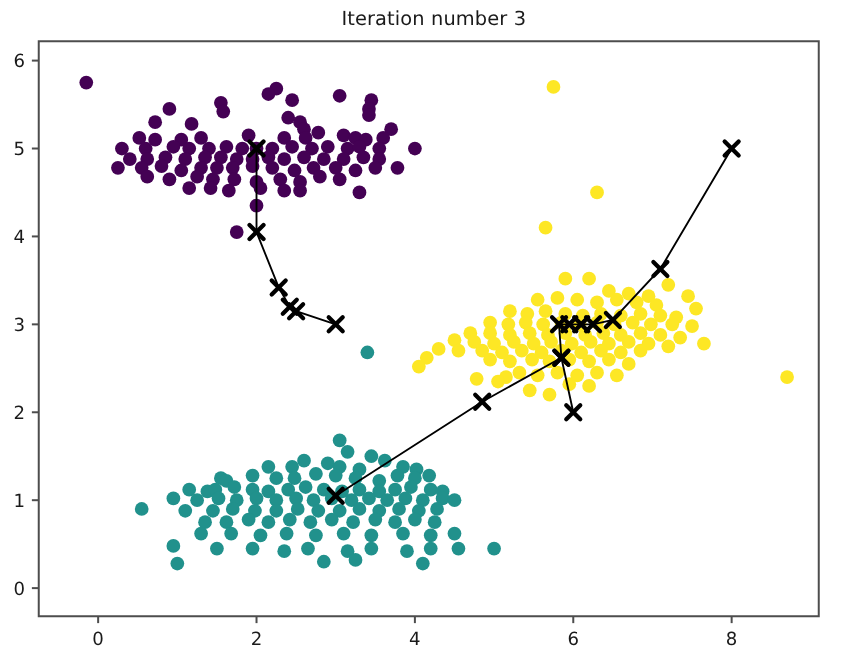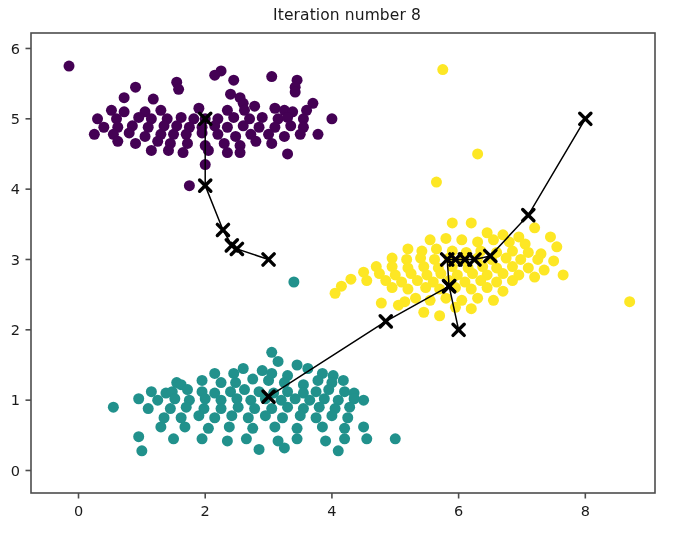--- a/index.html
+++ b/index.html
@@ -35,21 +35,21 @@
     font-size: 14.5px;
     fill: #1a1a1a;
     font-family: "DejaVu Sans", sans-serif;
   }
 </style>
 </head>
 <body>
 
 <div id="figure">
 
-  <div id="chart-title">Iteration number 8</div>
+  <div id="chart-title">Iteration number 3</div>
 
   <svg id="plot-svg" width="694" height="536">
     <g id="axes-frame">
         <rect x="31" y="33" width="624" height="460" fill="none" stroke="#4d4d4d" stroke-width="1.6"></rect>
       </g>
     <g id="x-ticks">
         <line x1="78.51269035532995" y1="493" x2="78.51269035532995" y2="498.5" stroke="#4d4d4d" stroke-width="1.6"></line>
         <text x="78.51269035532995" y="516" text-anchor="middle" class="tick-label">0</text>
         <line x1="205.21319796954316" y1="493" x2="205.21319796954316" y2="498.5" stroke="#4d4d4d" stroke-width="1.6"></line>
         <text x="205.21319796954316" y="516" text-anchor="middle" class="tick-label">2</text>

